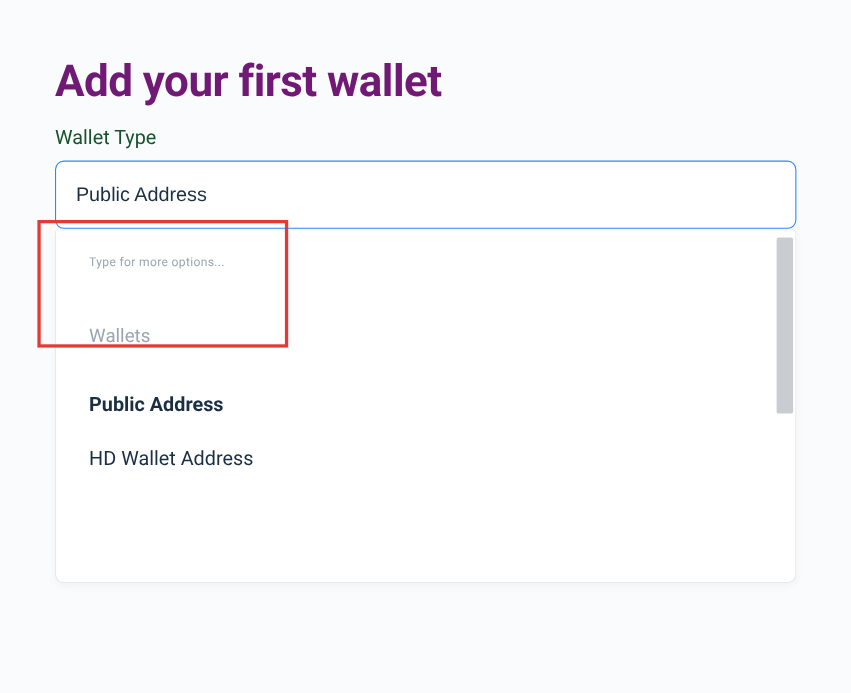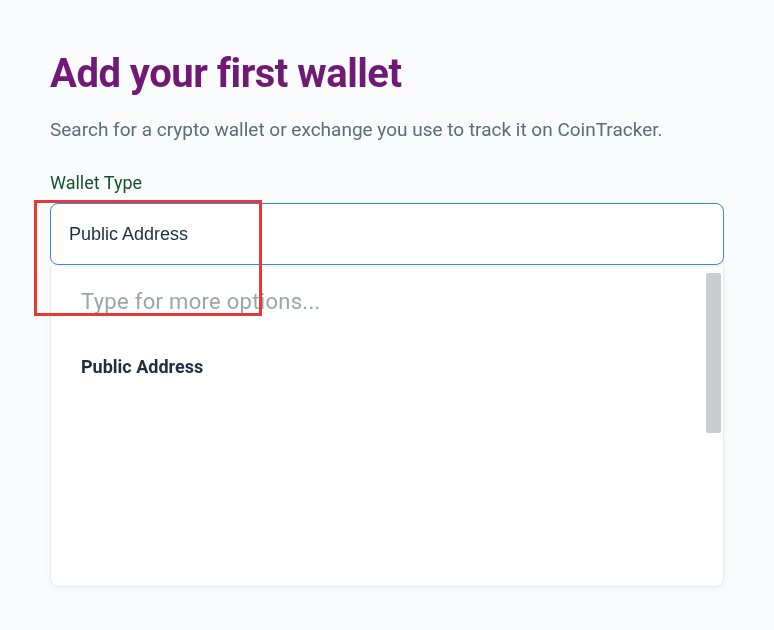--- a/index.html
+++ b/index.html
@@ -65,24 +65,24 @@
       border-radius: 0 0 8px 8px;
       box-shadow: 0 2px 8px rgba(0,0,0,0.04);
       padding: 22px 0 0 0;
       height: 320px;
       overflow: hidden;
     }
     .dropdown-inner {
       padding: 0 30px;
     }
     .hint-text {
-      font-size: 22px;
+      font-size: 11px;
       color: #9aa5b1;
       letter-spacing: 0.3px;
-      margin-bottom: 28px;
+      margin-bottom: 51px;
     }
     .group-label {
       font-size: 17px;
       color: #9aa5b1;
       margin-bottom: 28px;
     }
     .option {
       font-size: 18px;
       color: #1a2e44;
       padding: 14px 0;
@@ -99,28 +99,29 @@
       height: 160px;
       background: #c9cdd2;
       border-radius: 2px;
     }
   </style>
 </head>
 <body>
 
 <div class="container">
   <h1 class="page-title">Add your first wallet</h1>
-  <p class="page-subtitle">Search for a crypto wallet or exchange you use to track it on CoinTracker.</p>
 
   <label class="field-label">Wallet Type</label>
   <input class="search-input" type="text" value="Public Address" style="">
 
   <div class="dropdown">
 
     <div class="scrollbar-track"></div>
     <div class="dropdown-inner">
       <div class="hint-text">Type for more options...</div>
+      <div class="group-label">Wallets</div>
       <div class="option selected">Public Address</div>
+      <div class="option">HD Wallet Address</div>
     </div>
   </div>
 </div>
 
 <div class="highlight-box"></div>
 
 </body></html>

